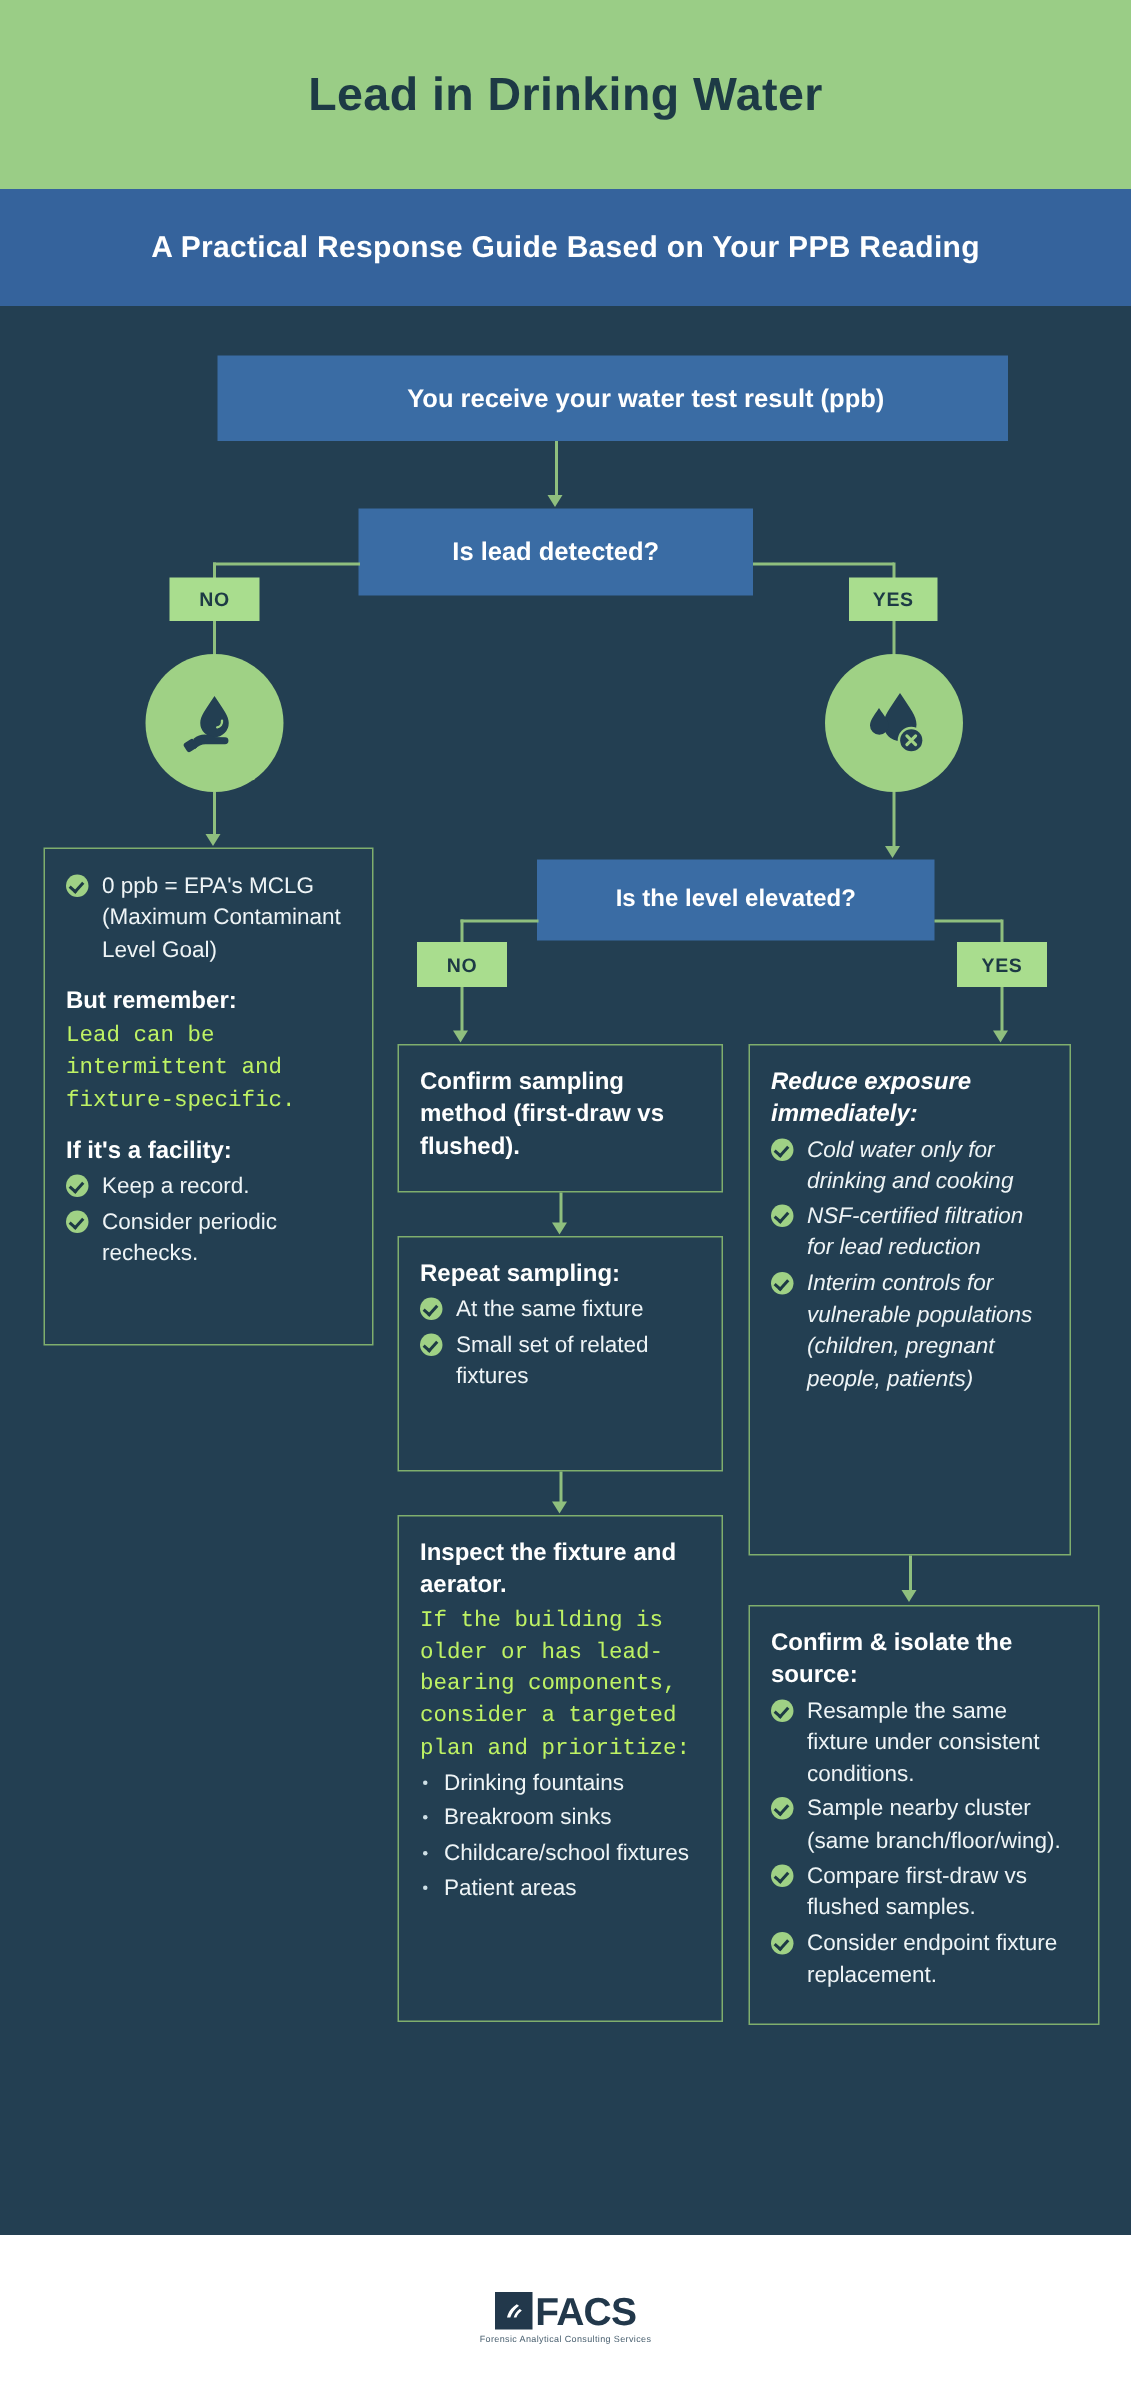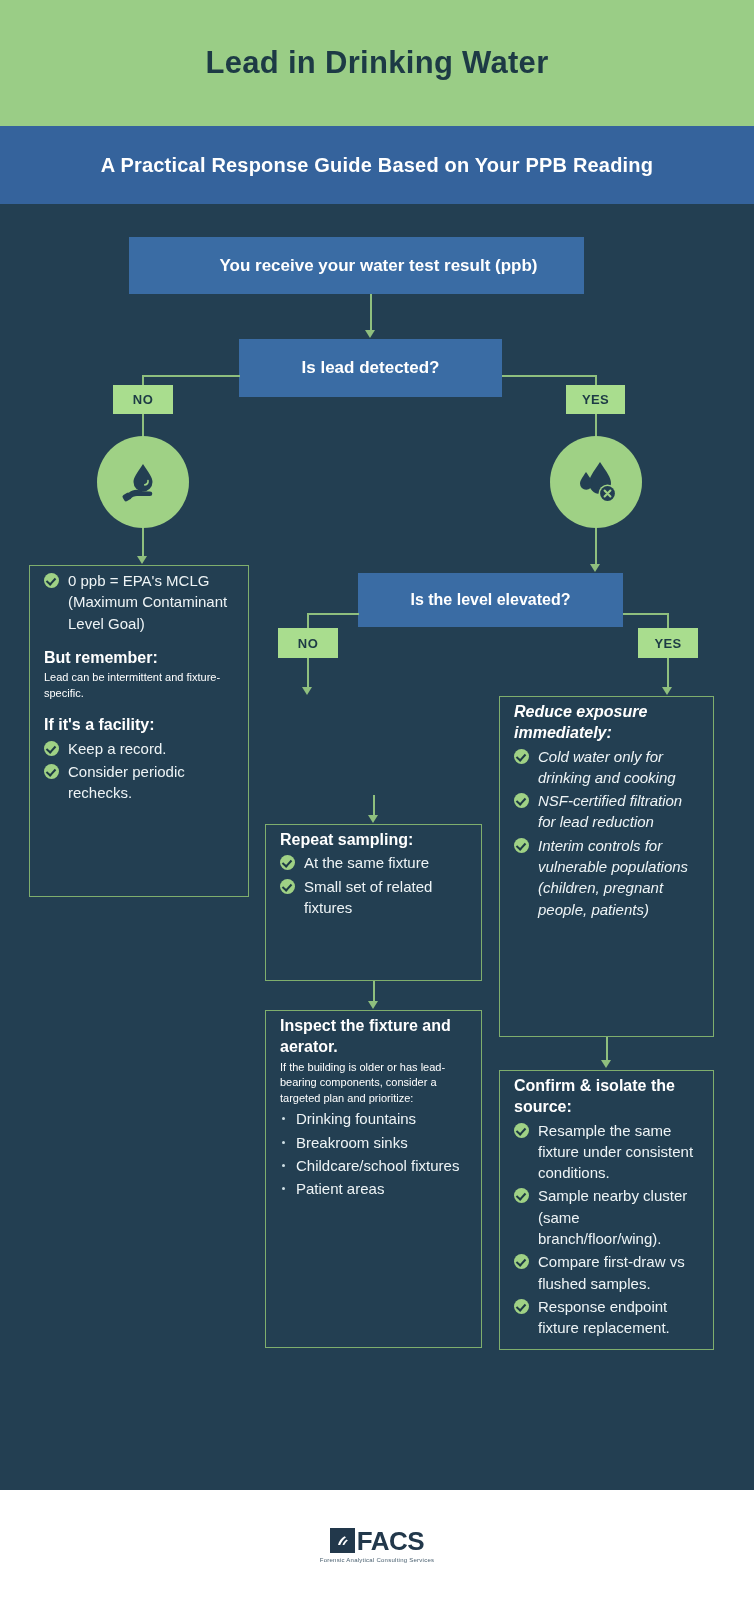--- a/index.html
+++ b/index.html
@@ -56,21 +56,21 @@
   .node {
     position: absolute;
     background: #3a6ca4;
     color: #ffffff;
     font-weight: bold;
     display: flex;
     align-items: center;
     justify-content: center;
     text-align: center;
   }
-  #n-start { left: 129px; top: 33px;  width: 455px; height: 57px; font-size: 17px; padding-left: 44px; }
+  #n-start { left: 145px; top: 33px;  width: 527px; height: 57px; font-size: 17px; padding-left: 44px; }
   #n-q1    { left: 239px; top: 135px; width: 263px; height: 58px; font-size: 17px; }
   #n-q2    { left: 358px; top: 369px; width: 265px; height: 54px; font-size: 16px; }
 
   
   .chip {
     position: absolute;
     background: #a9dd8e;
     color: #1d3a45;
     font-weight: bold;
     font-size: 13px;
@@ -103,42 +103,43 @@
     border-left: 5px solid transparent;
     border-right: 5px solid transparent;
     border-top: 8px solid #8fbf7e;
   }
 
   
   .card {
     position: absolute;
     border: 1.5px solid #7fae6d;
     background: transparent;
-    padding: 4px 16px 14px 14px;
+    padding: 14px 16px 14px 14px;
     color: #ffffff;
   }
   #card-zero    { left: 29px;  top: 361px;  width: 220px; height: 332px; }
   #card-confirm { left: 265px; top: 492px;  width: 217px; height: 99px; }
   #card-repeat  { left: 265px; top: 620px;  width: 217px; height: 157px; }
   #card-inspect { left: 265px; top: 806px;  width: 217px; height: 338px; }
   #card-reduce  { left: 499px; top: 492px;  width: 215px; height: 341px; font-style: italic; }
-  #card-isolate { left: 499px; top: 866px;  width: 215px; height: 280px; }
+  #card-isolate { left: 499px; top: 866px;  width: 234px; height: 280px; }
 
   .card h3 {
     font-size: 16px;
     font-weight: bold;
     line-height: 1.33;
     margin-bottom: 2px;
     color: #ffffff;
   }
   .card p {
-    font-size: 11px;
+    font-size: 15px;
     line-height: 1.42;
-    color: #ffffff;
+    color: #bef264;
     margin-bottom: 2px;
+    font-family: Liberation Mono, monospace;
   }
   .spacer-sm { height: 11px; }
 
   ul.checks { list-style: none; }
   ul.checks li {
     position: relative;
     padding-left: 24px;
     font-size: 15px;
     line-height: 1.42;
     color: #eef4f6;
@@ -303,20 +304,23 @@
 
     <div class="chip" id="chip-no2">NO</div>
     <div class="chip" id="chip-yes2">YES</div>
 
     <div class="ln lv" style="left:307px; top:454px; height:30px;"></div>
     <div class="arrow" style="left:302px; top:483px;"></div>
 
     <div class="ln lv" style="left:667px; top:454px; height:30px;"></div>
     <div class="arrow" style="left:662px; top:483px;"></div>
 
+    <div class="card" id="card-confirm">
+      <h3>Confirm sampling method (first-draw vs flushed).</h3>
+    </div>
 
     <div class="ln lv" style="left:373px; top:591px; height:21px;"></div>
     <div class="arrow" style="left:368px; top:611px;"></div>
 
     <div class="card" id="card-repeat">
       <h3>Repeat sampling:</h3>
       <ul class="checks">
         <li>
           <span class="ck"></span>
           <span>At the same fixture</span>
@@ -373,21 +377,21 @@
         <li>
           <span class="ck"></span>
           <span>Sample nearby cluster (same branch/floor/wing).</span>
         </li>
         <li>
           <span class="ck"></span>
           <span>Compare first-draw vs flushed samples.</span>
         </li>
         <li>
           <span class="ck"></span>
-          <span>Response endpoint fixture replacement.</span>
+          <span>Consider endpoint fixture replacement.</span>
         </li>
       </ul>
     </div>
 
   </div>
 
   <div class="footer">
     <div class="logo-row">
       <span class="logo-mark">
         <svg width="17" height="17" viewBox="0 0 17 17" aria-hidden="true">

